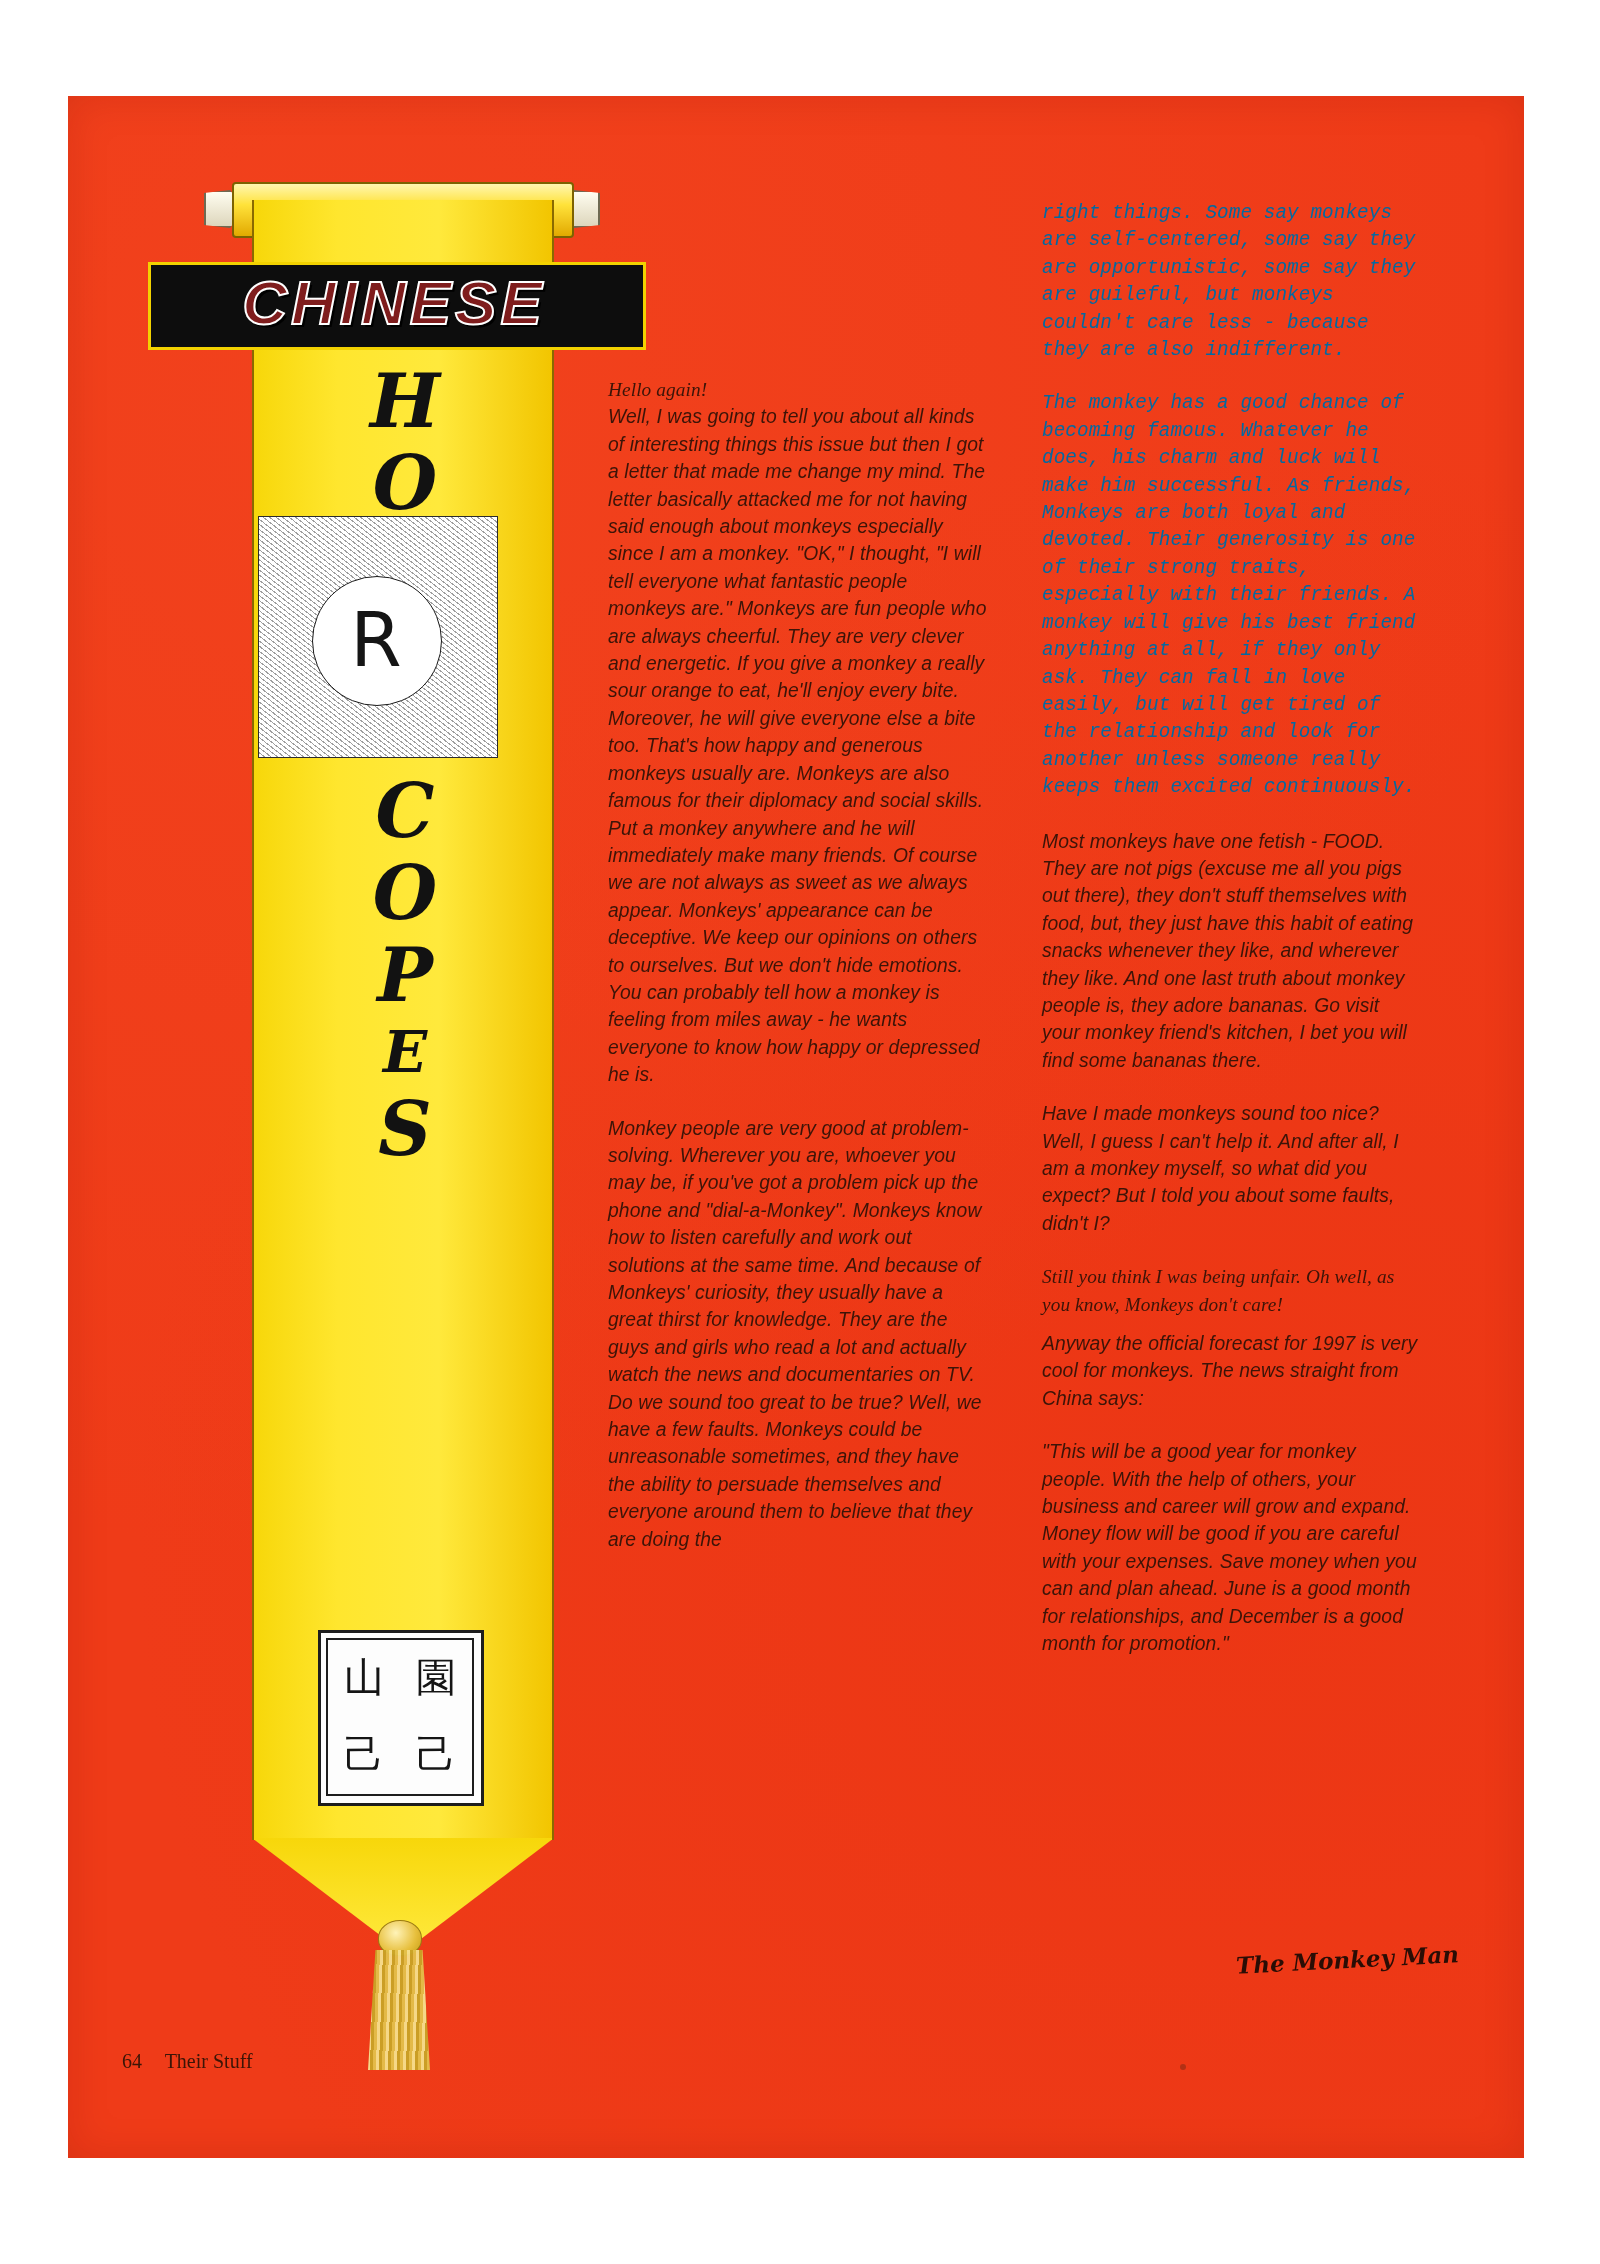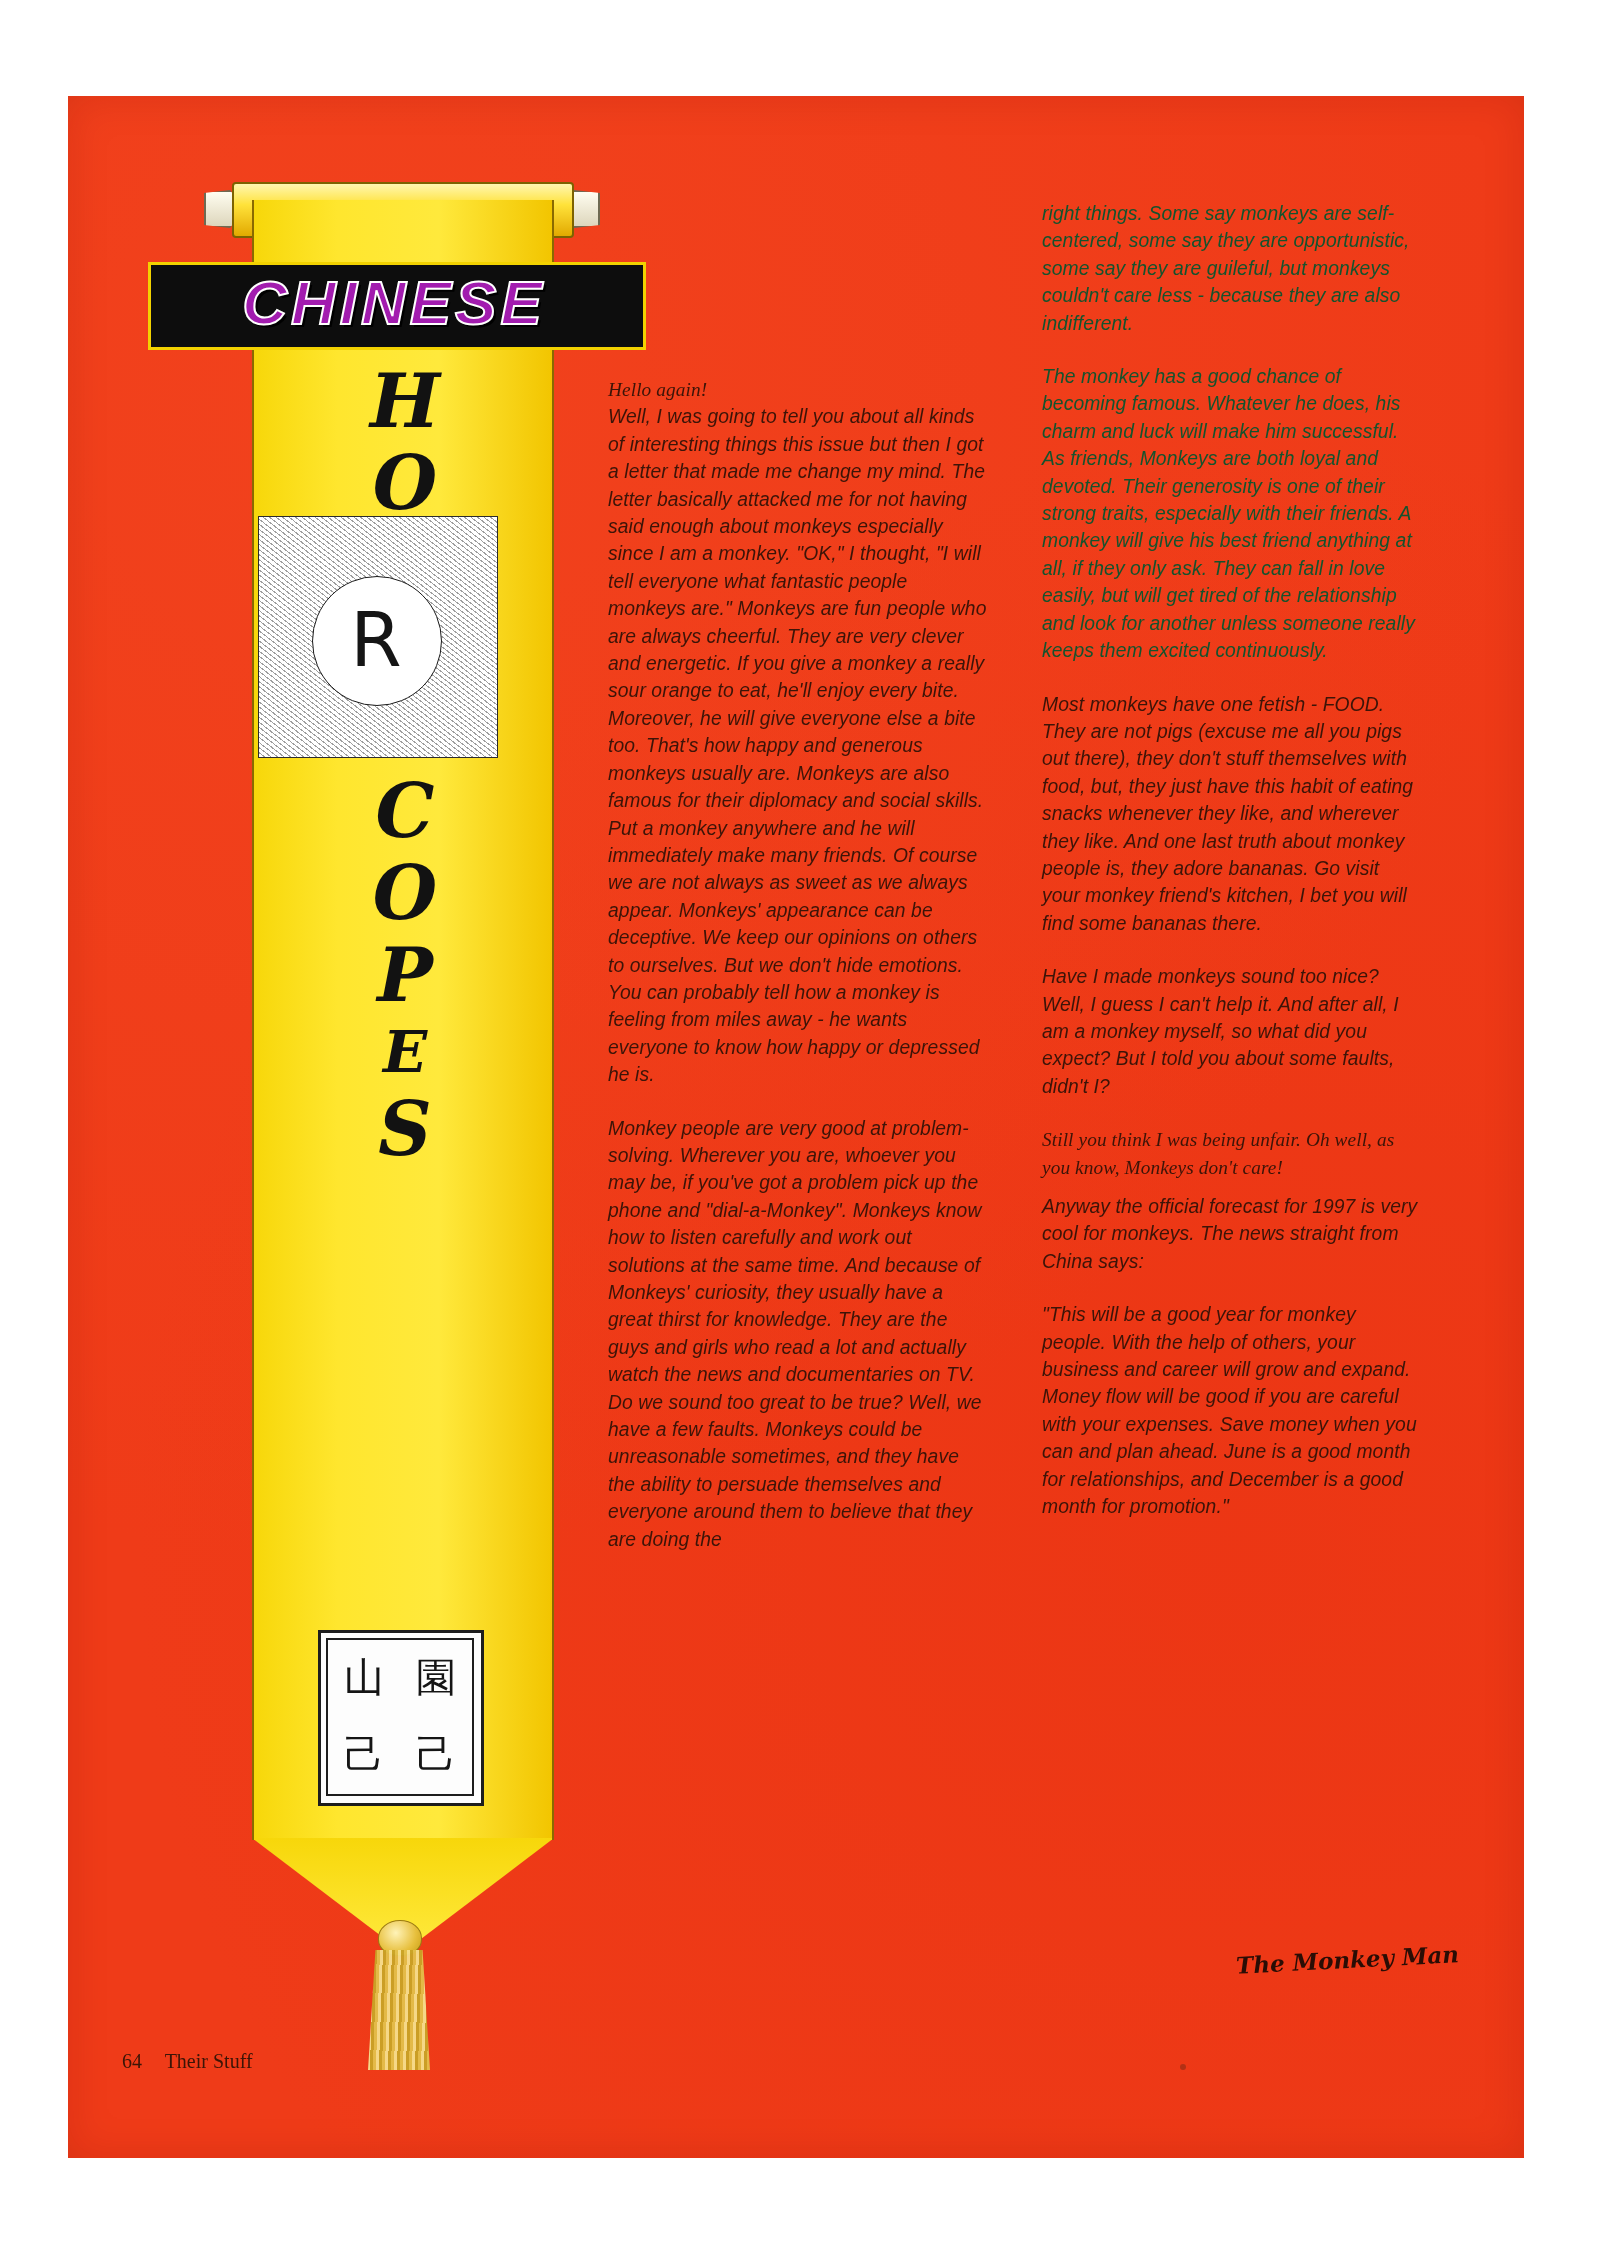--- a/index.html
+++ b/index.html
@@ -131,21 +131,21 @@
     top: 266px;
     width: 476px;
     height: 74px;
     line-height: 74px;
     text-align: center;
     font-family: "Liberation Sans", sans-serif;
     font-weight: bold;
     font-style: italic;
     font-size: 62px;
     letter-spacing: 4px;
-    color: #a21caf;
+    color: #7f1d1d;
     -webkit-text-stroke: 2px #ffffff;
     text-shadow: 3px 3px 0 #000;
     white-space: nowrap;
   }
 
   
   #vertical-word {
     position: absolute;
     left: 300px;
     top: 360px;
@@ -226,21 +226,21 @@
     font-size: 19.3px;
     line-height: 27.4px;
     color: #3c1408;
     letter-spacing: .1px;
   }
   #col-left { left: 608px; top: 376px; }
   #col-right { left: 1042px; top: 200px; }
   .col p { margin: 0 0 26px 0; }
   .col p.tight { margin-bottom: 0; font-family: Liberation Serif, serif; }
 
-  .faded { color: #14532d; }
+  .faded { color: #0369a1; font-family: Liberation Mono, monospace; }
 
   
   #signature {
     position: absolute;
     left: 1236px;
     top: 1946px;
     font-family: "DejaVu Serif", serif;
     font-style: italic;
     font-weight: bold;
     font-size: 23px;

